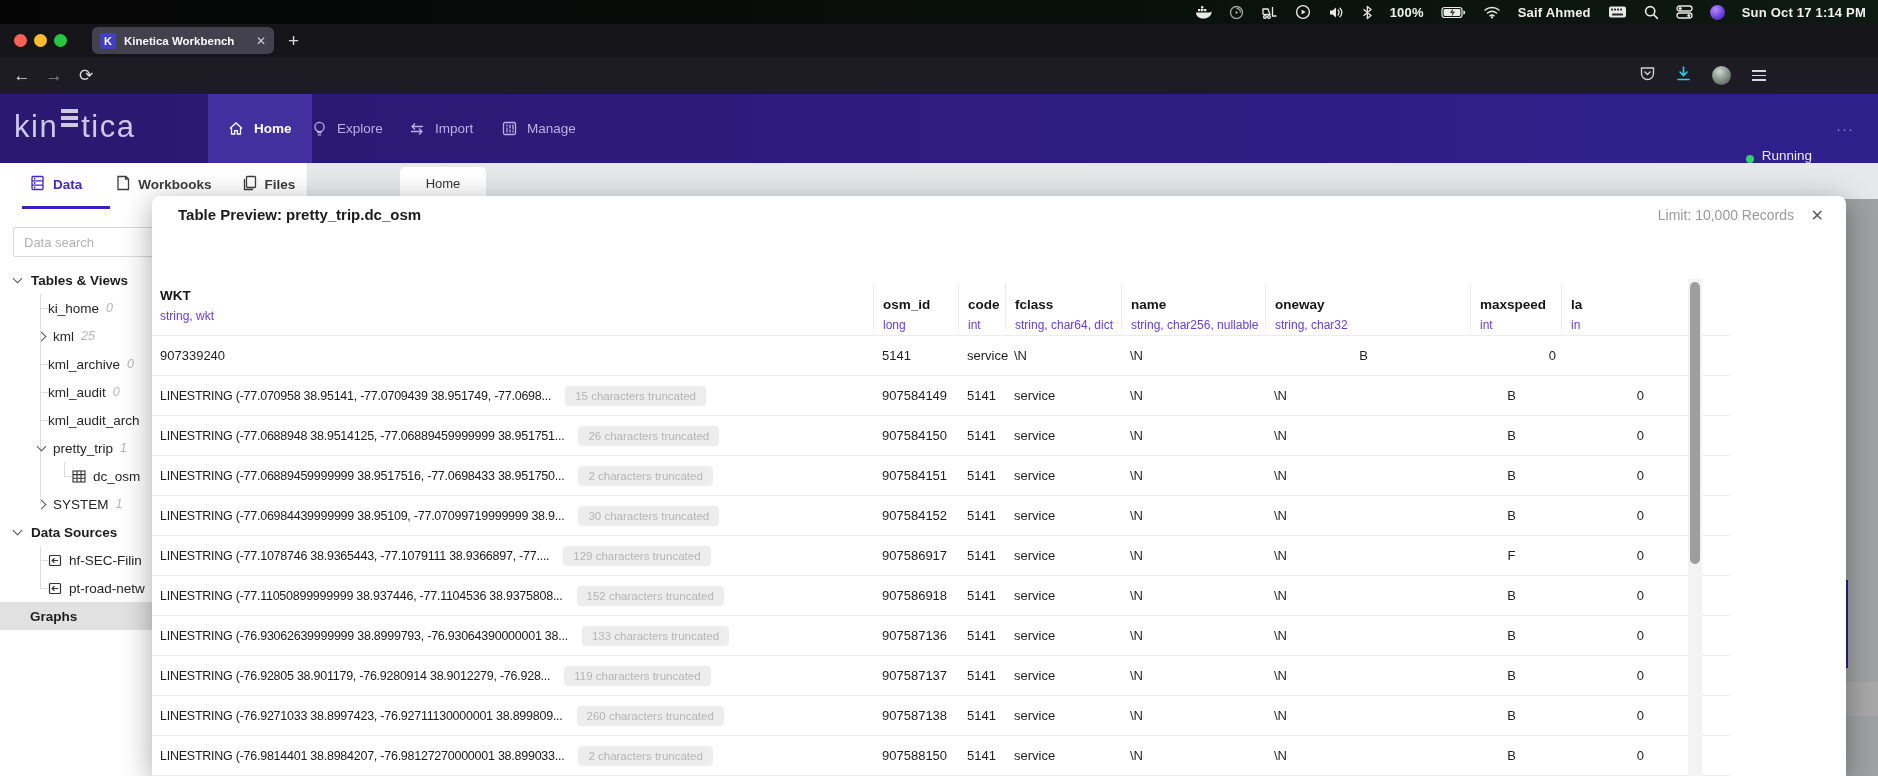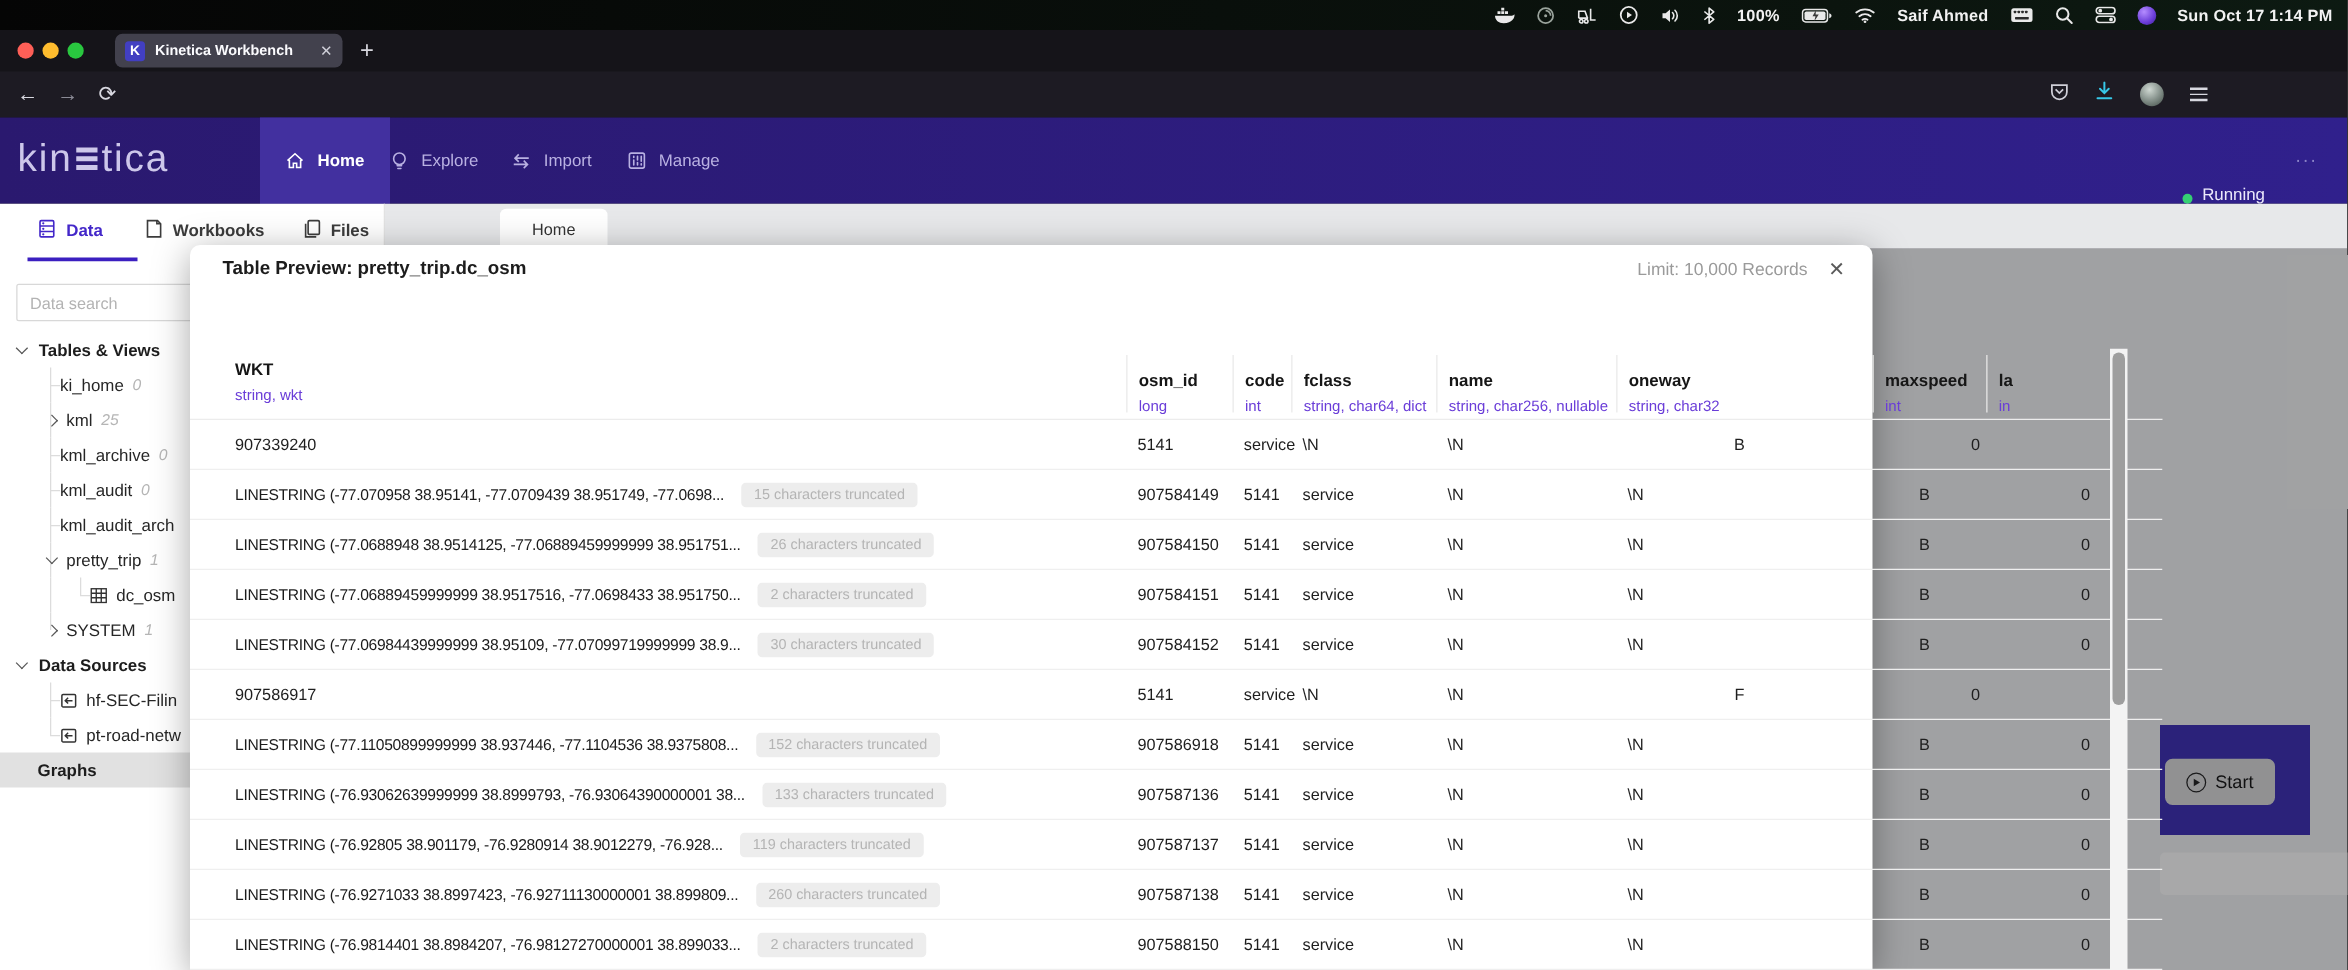--- a/index.html
+++ b/index.html
@@ -36,21 +36,21 @@
   #urltext{color:#f1f1f4;font-size:12.5px;letter-spacing:.1px;white-space:nowrap}
   #urlstar{margin-left:auto;color:#d0d0d8;font-size:14px}
   .tb-right{position:absolute;right:112px;top:0;height:37px;display:flex;align-items:center;gap:21px}
   .avatar{width:19px;height:19px;border-radius:50%;background:radial-gradient(circle at 40% 30%,#cfd8d2,#7e8a84 55%,#3f4a44)}
   .burger{display:flex;flex-direction:column;gap:3px}
   .burger i{display:block;width:14px;height:1.6px;background:#d8d8e0}
 
   
   #kheader{left:0;top:94px;width:1878px;height:69px;background:linear-gradient(90deg,#2a196f,#30208c)}
   #klogo{position:absolute;left:14px;top:15px;color:#cdc7ea;font-size:31px;letter-spacing:1.5px;font-weight:400;
-    display:flex;align-items:center}
+    display:flex;align-items:flex-start}
   .logo-e{display:inline-flex;flex-direction:column;gap:3.5px;margin:0 3px}
   .logo-e i{display:block;width:17px;height:3.5px;background:#cdc7ea}
   .knav{position:absolute;top:0;height:69px;display:flex;align-items:center;gap:10px;color:#b9b1e2;font-size:13.5px}
   .knav.active{background:#42309f;color:#ffffff;font-weight:700}
   .knav svg{display:block}
   #kstatus{position:absolute;right:66px;top:0;height:69px;display:flex;align-items:flex-end;gap:8px;color:#ece9fb;font-size:13.5px}
   .gdot{width:8px;height:8px;border-radius:50%;background:#35d073}
   #kmore{position:absolute;right:24px;top:26px;color:#8d85c8;font-size:15px;letter-spacing:1px}
 
   
@@ -90,26 +90,26 @@
   #startbtn{position:absolute;left:1424px;top:408px;width:88px;height:37px;background:#d8d8d8;border-radius:6px;
     display:flex;align-items:center;justify-content:center;gap:7px;font-size:14.5px;color:#141414;font-weight:400}
   .playcirc{width:16px;height:16px;border:1.4px solid #222;border-radius:50%;display:flex;align-items:center;justify-content:center}
   .playcirc i{width:0;height:0;border-left:5px solid #222;border-top:3.5px solid transparent;border-bottom:3.5px solid transparent;margin-left:1px}
   #card2{position:absolute;left:1420px;top:483px;width:158px;height:34px;background:#fafafa;border-radius:4px}
 
   
   #overlay{left:308px;top:199px;width:1570px;height:577px;background:rgba(10,10,12,.34)}
 
   
-  #modal{left:152px;top:196px;width:1346px;height:580px;background:#ffffff;border-radius:8px 8px 0 0;
+  #modal{left:152px;top:196px;width:1694px;height:580px;background:#ffffff;border-radius:8px 8px 0 0;
     box-shadow:0 6px 30px rgba(0,0,0,.35)}
   #m-title{position:absolute;left:26px;top:10px;font-size:15px;font-weight:700;color:#1c1c1c}
   #m-limit{position:absolute;right:52px;top:11px;font-size:14px;color:#9a9a9a}
   #m-close{position:absolute;right:22px;top:10px;font-size:16px;color:#5a5a5a}
-  .hgrid,.rgrid{display:grid;grid-template-columns:722px 85px 47px 116px 144px 205px 91px 88px 50px;padding-left:36px}
+  .hgrid,.rgrid{display:grid;grid-template-columns:722px 85px 47px 116px 144px 205px 91px 88px 50px;padding-left:8px}
   #m-header{position:absolute;left:0;top:83px;width:1578px;height:57px;border-bottom:1px solid #ececec}
   .hcell{padding-top:9px}
   .hcell .hn{font-size:13.5px;font-weight:700;color:#161616;white-space:nowrap}
   .hcell .ht{font-size:12px;color:#6a3dd8;margin-top:6px;white-space:nowrap}
   .hcell.sep{border-left:1px solid #e9e9e9;padding-left:9px;margin-left:-9px;height:46px;margin-top:5px}
   .hcell.sep .hn{margin-top:4px}
   #m-rows{position:absolute;left:0;top:140px;width:1578px;height:440px;overflow:hidden}
   .rgrid{height:40px;align-items:center;border-bottom:1px solid #efefef}
   .c{font-size:13px;color:#1e1e1e;white-space:nowrap}
   .c-wkt{display:flex;align-items:center;white-space:nowrap;overflow:hidden}
@@ -544,20 +544,24 @@
           </div>
         <div class="c">907584152</div>
         <div class="c">5141</div>
         <div class="c">service</div>
         <div class="c">\N</div>
         <div class="c">\N</div>
         <div class="c ow">B</div>
         <div class="c ms">0</div>
       </div>
       <div class="rgrid">
+        <div class="c-wkt">
+            <span class="wkt">LINESTRING (-77.1078746 38.9365443, -77.1079111 38.9366897, -77....</span>
+            <span class="badge">129 characters truncated</span>
+          </div>
         <div class="c">907586917</div>
         <div class="c">5141</div>
         <div class="c">service</div>
         <div class="c">\N</div>
         <div class="c">\N</div>
         <div class="c ow">F</div>
         <div class="c ms">0</div>
       </div>
       <div class="rgrid">
         <div class="c-wkt">

